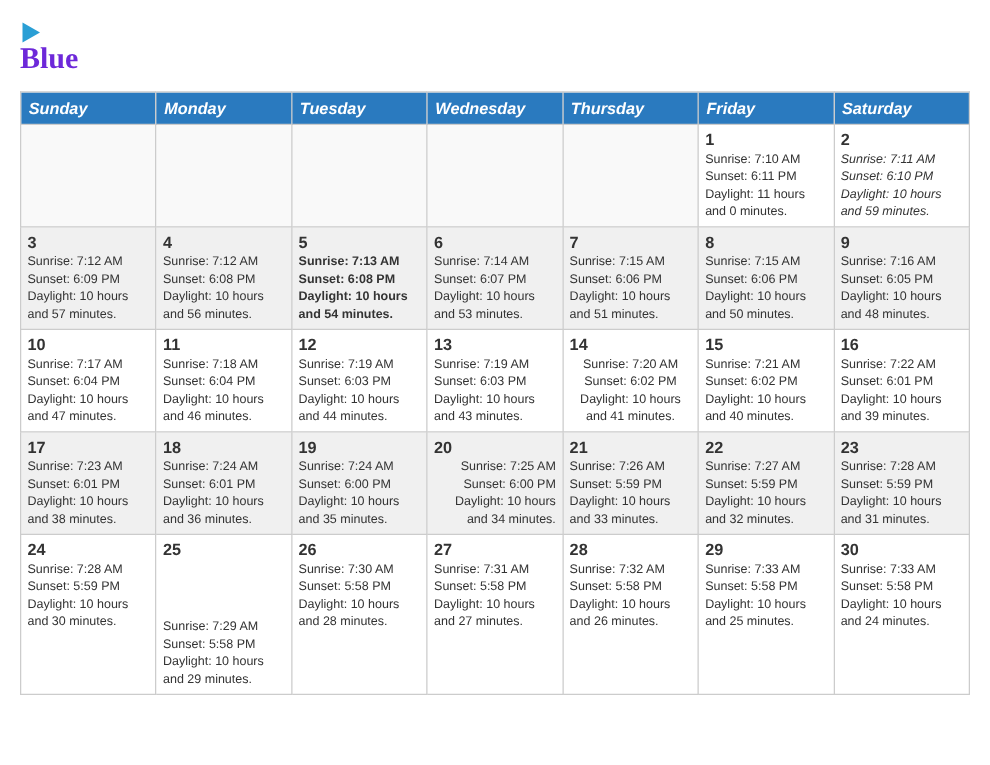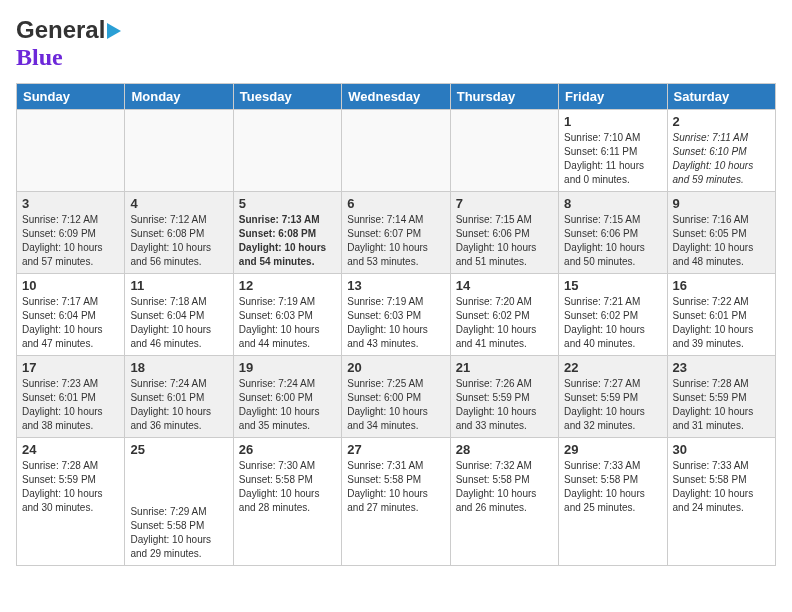--- a/index.html
+++ b/index.html
@@ -44,20 +44,21 @@
       border-collapse: collapse;
     }
     .calendar th {
       background: #2a7abf;
       color: #fff;
       font-size: 13px;
       font-weight: bold;
       padding: 5px 6px;
       text-align: left;
       border: 1px solid #ccc;
+      font-style: italic;
     }
     .calendar td {
       vertical-align: top;
       border: 1px solid #ccc;
       padding: 4px 5px;
       font-size: 10.5px;
       color: #333;
       width: 108px;
       min-height: 80px;
       background: #fff;
@@ -80,21 +81,20 @@
     tr.row-shaded td {
       background: #f0f0f0;
     }
   </style>
 </head>
 <body>
 
 <div class="header">
   <div class="logo">
     <div class="logo-line">
-      <span style="font-size:24px;font-weight:bold;color:#333;">General</span>
       <span style="display:inline-block;width:0;height:0;border-left:14px solid #2a9fd5;border-top:8px solid transparent;border-bottom:8px solid transparent;margin-left:2px;margin-top:2px;"></span>
     </div>
     <div>
       <span style="font-size:24px;font-weight:bold;color:#6d28d9;font-family:Liberation Serif, serif;">Blue</span>
     </div>
   </div>
   <div class="title-block">
     <h1></h1>
     <h2></h2>
   </div>
@@ -209,21 +209,21 @@
         </td>
         <td>
           <span class="day-num">13</span>
           <div class="day-info" style="white-space: pre-line;">Sunrise: 7:19 AM
 Sunset: 6:03 PM
 Daylight: 10 hours
 and 43 minutes.</div>
         </td>
         <td>
           <span class="day-num">14</span>
-          <div class="day-info" style="white-space: pre-line;">Sunrise: 7:20 AM
+          <div class="day-info" style="white-space: pre-line; text-align: center;">Sunrise: 7:20 AM
 Sunset: 6:02 PM
 Daylight: 10 hours
 and 41 minutes.</div>
         </td>
         <td>
           <span class="day-num">15</span>
           <div class="day-info" style="white-space: pre-line;">Sunrise: 7:21 AM
 Sunset: 6:02 PM
 Daylight: 10 hours
 and 40 minutes.</div>
@@ -253,21 +253,21 @@
         </td>
         <td>
           <span class="day-num">19</span>
           <div class="day-info" style="white-space: pre-line;">Sunrise: 7:24 AM
 Sunset: 6:00 PM
 Daylight: 10 hours
 and 35 minutes.</div>
         </td>
         <td>
           <span class="day-num">20</span>
-          <div class="day-info" style="white-space: pre-line;">Sunrise: 7:25 AM
+          <div class="day-info" style="white-space: pre-line; text-align: right;">Sunrise: 7:25 AM
 Sunset: 6:00 PM
 Daylight: 10 hours
 and 34 minutes.</div>
         </td>
         <td>
           <span class="day-num">21</span>
           <div class="day-info" style="white-space: pre-line;">Sunrise: 7:26 AM
 Sunset: 5:59 PM
 Daylight: 10 hours
 and 33 minutes.</div>

